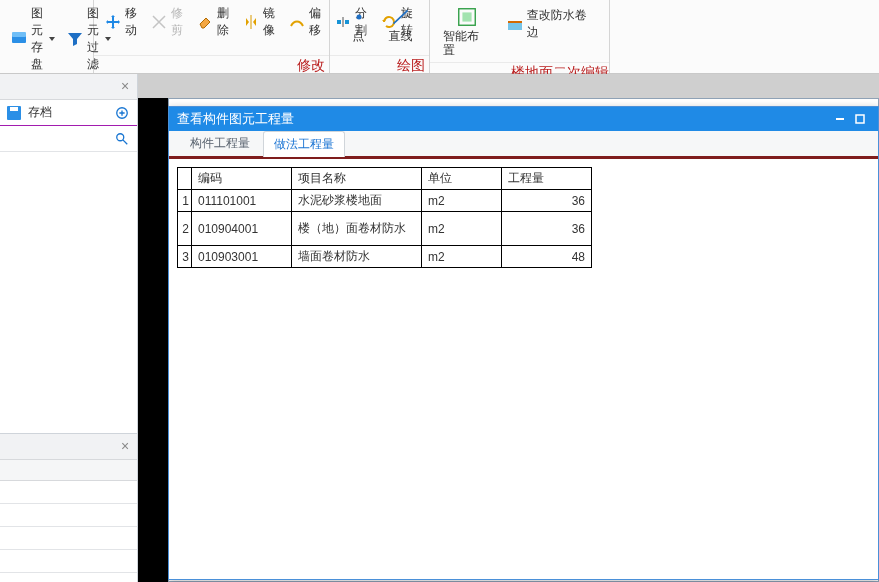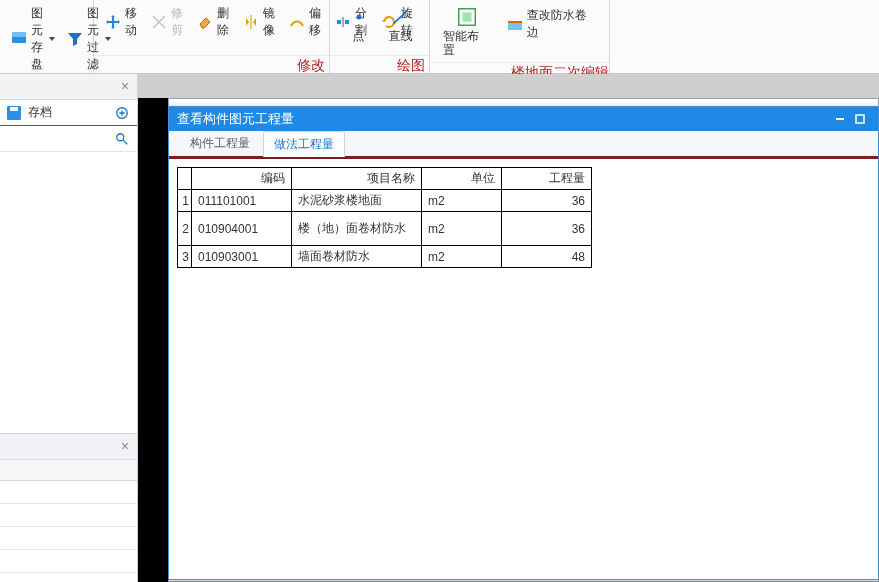--- a/index.html
+++ b/index.html
@@ -57,21 +57,21 @@
   .fw-title .winbtn { width: 20px; height: 18px; display: flex; align-items: center; justify-content: center; cursor: pointer; }
 
   .tabs { height: 28px; background: #f6f7f8; border-bottom: 3px solid #7f1d1d; display: flex; align-items: flex-end; padding-left: 10px; gap: 2px; }
   .tab { padding: 4px 10px; border: 1px solid transparent; border-bottom: none; cursor: pointer; font-size: 12px; color: #5a6470; border-radius: 3px 3px 0 0; }
   .tab.active { background: #fff; border-color: #d0d5da; color: #1a74d3; position: relative; top: 1px; }
 
   .fw-body { background: #fff; padding: 8px; min-height: 420px; }
 
   table.grid { border-collapse: collapse; }
   table.grid th, table.grid td { border: 1px solid #000; padding: 2px 6px; font-size: 12px; }
-  table.grid th { background: #fff; font-weight: normal; text-align: right; height: 22px; }
+  table.grid th { background: #fff; font-weight: normal; text-align: left; height: 22px; }
   table.grid td { height: 22px; }
   table.grid td.rownum { text-align: right; width: 14px; padding: 0 2px; }
   table.grid td.code { width: 100px; }
   table.grid td.name { width: 130px; }
   table.grid td.unit { width: 80px; }
   table.grid td.qty  { width: 90px; text-align: right; }
   table.grid td.tallcell { height: 34px; }
 
 </style>
 </head>

